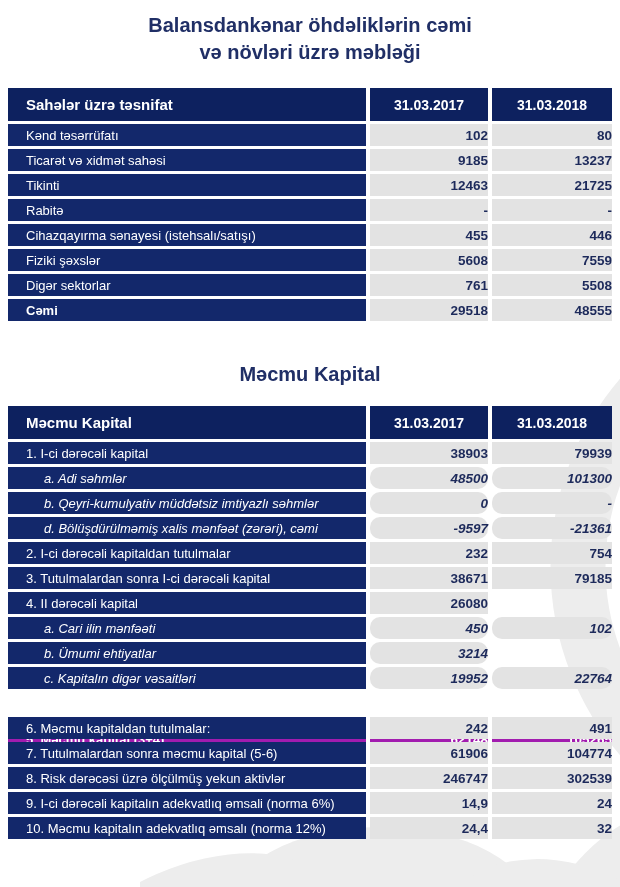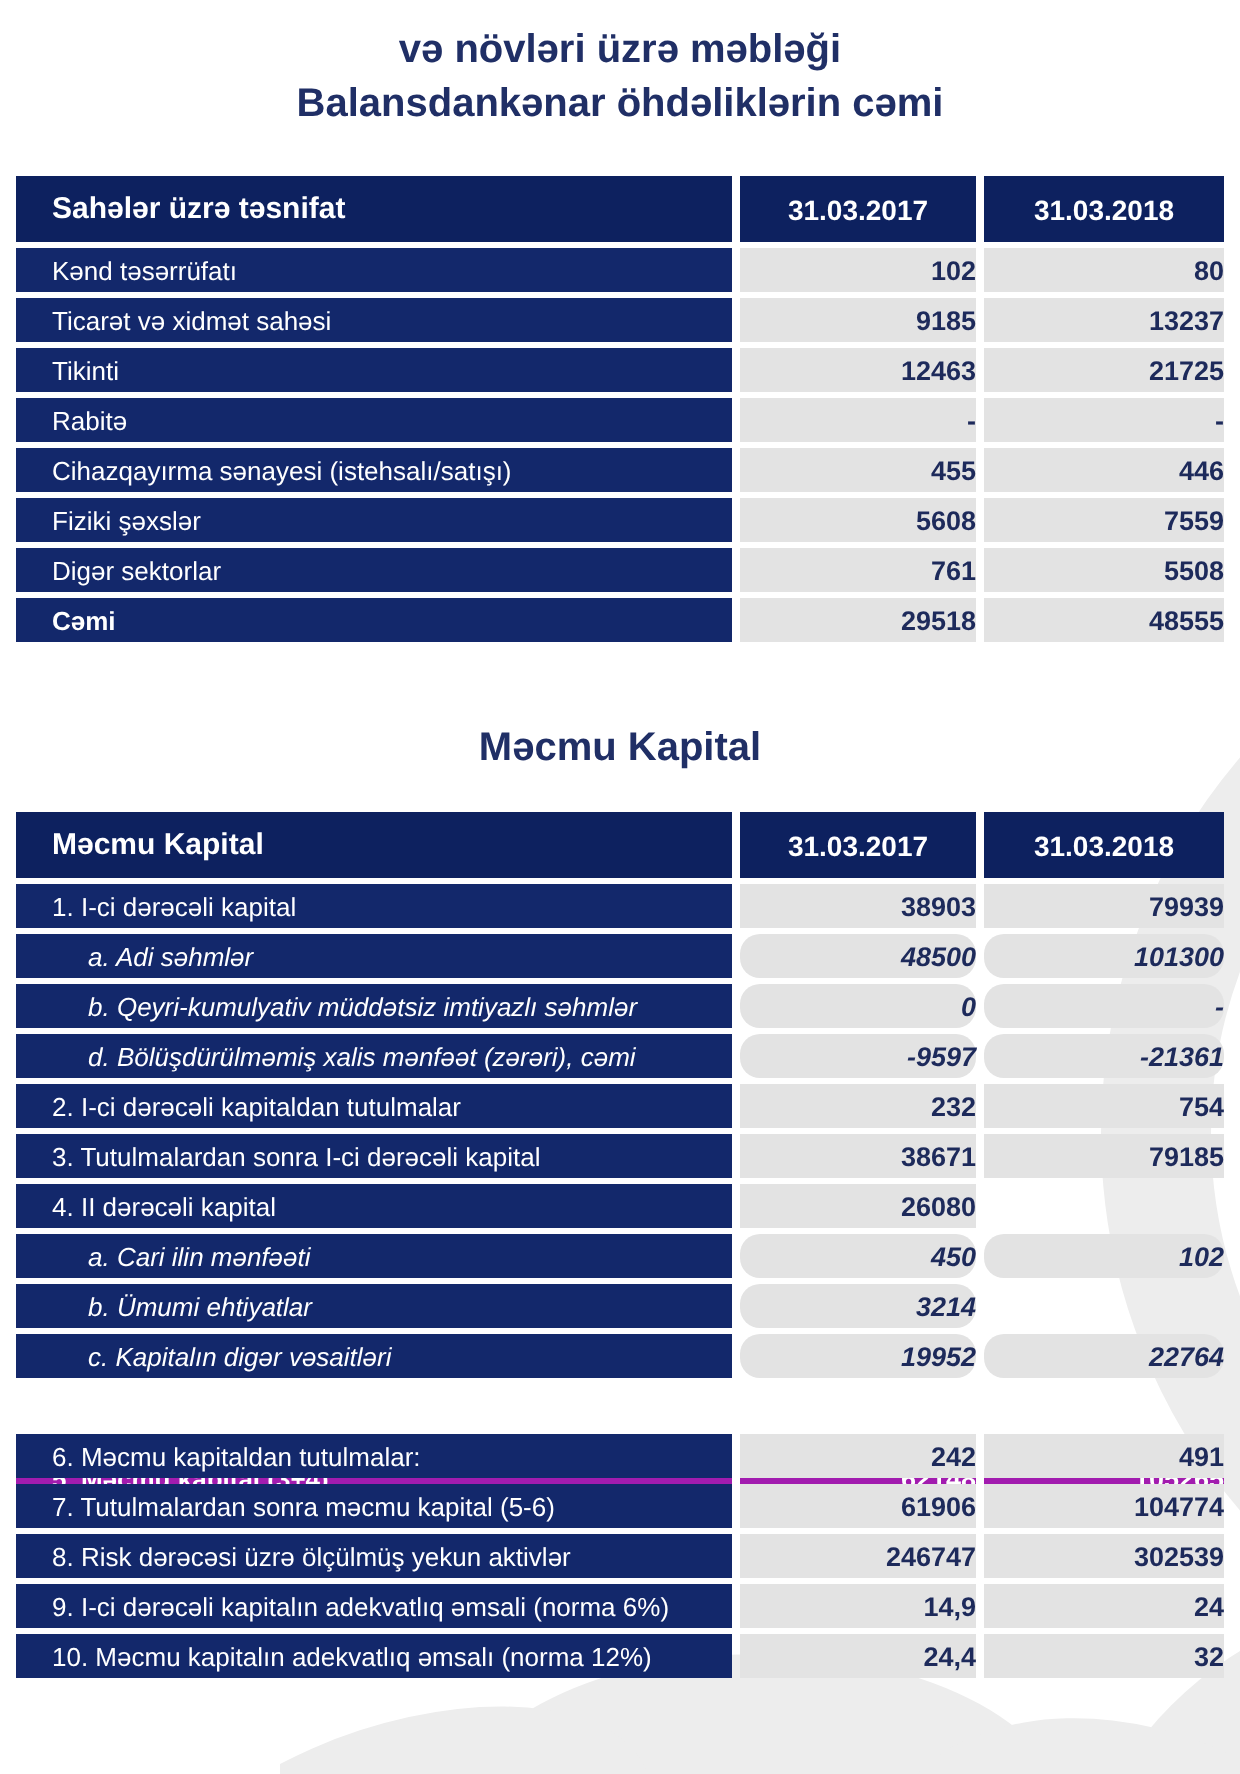--- a/index.html
+++ b/index.html
@@ -94,22 +94,22 @@
     <circle cx="700" cy="200" r="262" fill="none" stroke="#EDEDED" stroke-width="55"></circle>
     <circle cx="580" cy="620" r="190"></circle>
     <ellipse cx="240" cy="545" rx="155" ry="85"></ellipse>
     <ellipse cx="60" cy="560" rx="130" ry="65" transform="rotate(-18 60 560)"></ellipse>
     <ellipse cx="420" cy="575" rx="120" ry="80" transform="rotate(14 420 575)"></ellipse>
   </g>
 </svg>
 
 <div class="content">
   <div class="main-title">
+    <div>Balansdankənar öhdəliklərin cəmi</div>
     <div>və növləri üzrə məbləği</div>
-    <div>Balansdankənar öhdəliklərin cəmi</div>
   </div>
 
   <div class="table table1">
     <div class="trow thead">
       <div class="lbl">Sahələr üzrə təsnifat</div>
       <div class="val">31.03.2017</div>
       <div class="val">31.03.2018</div>
     </div>
     <div id="table1-body">
         <div class="trow">

